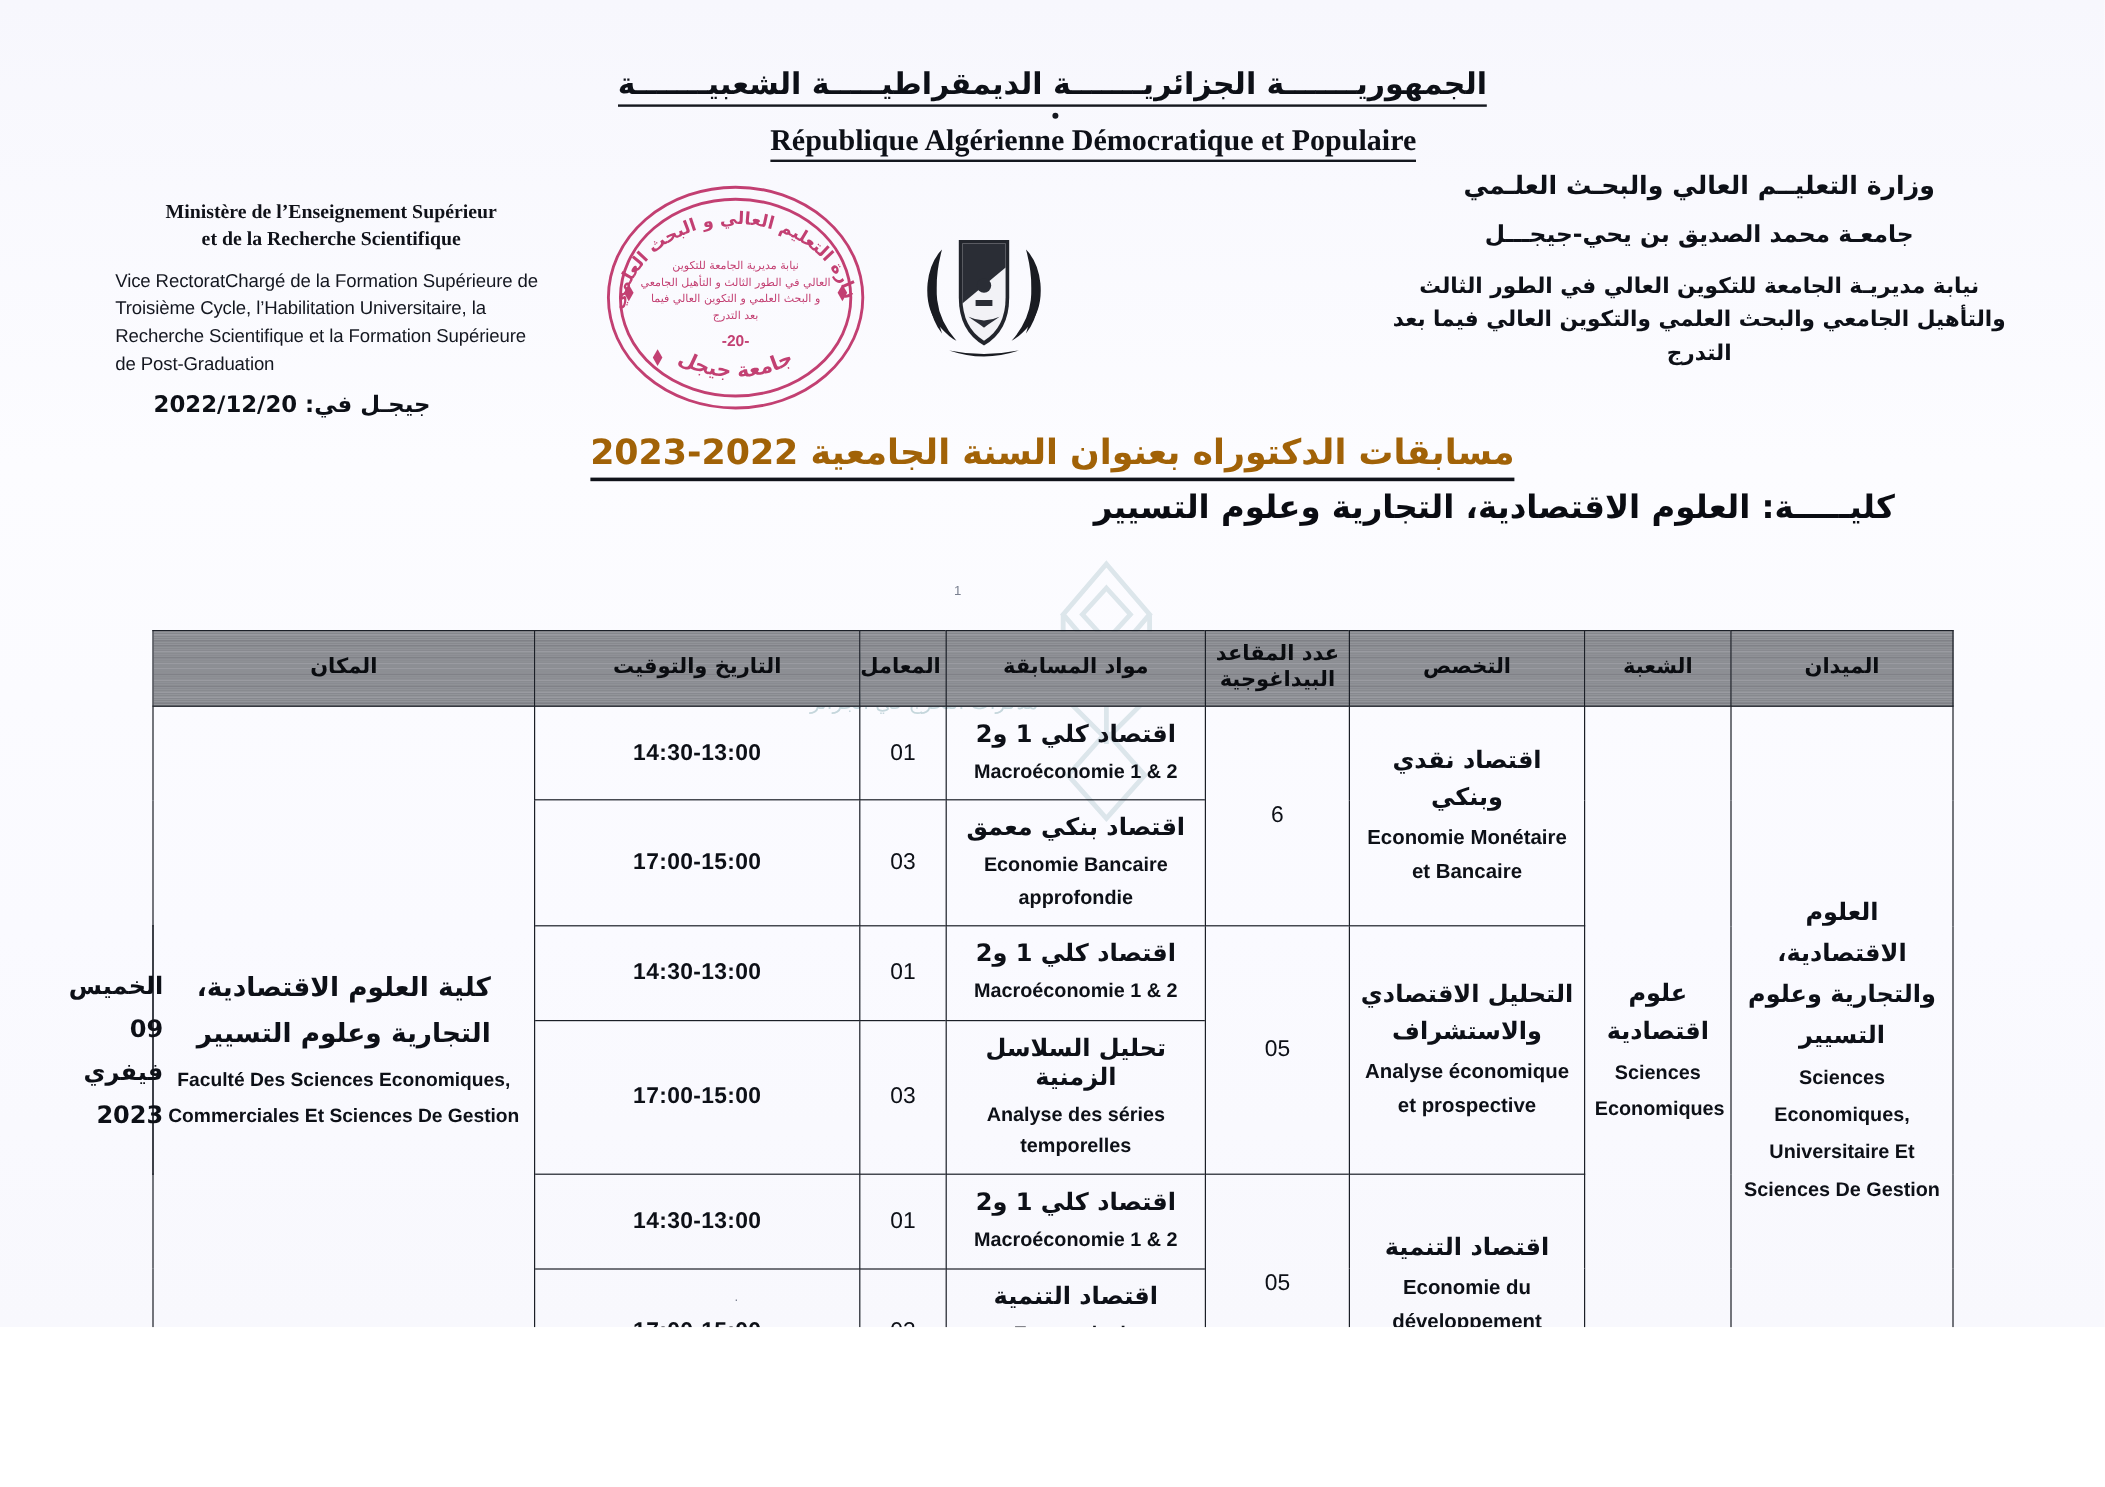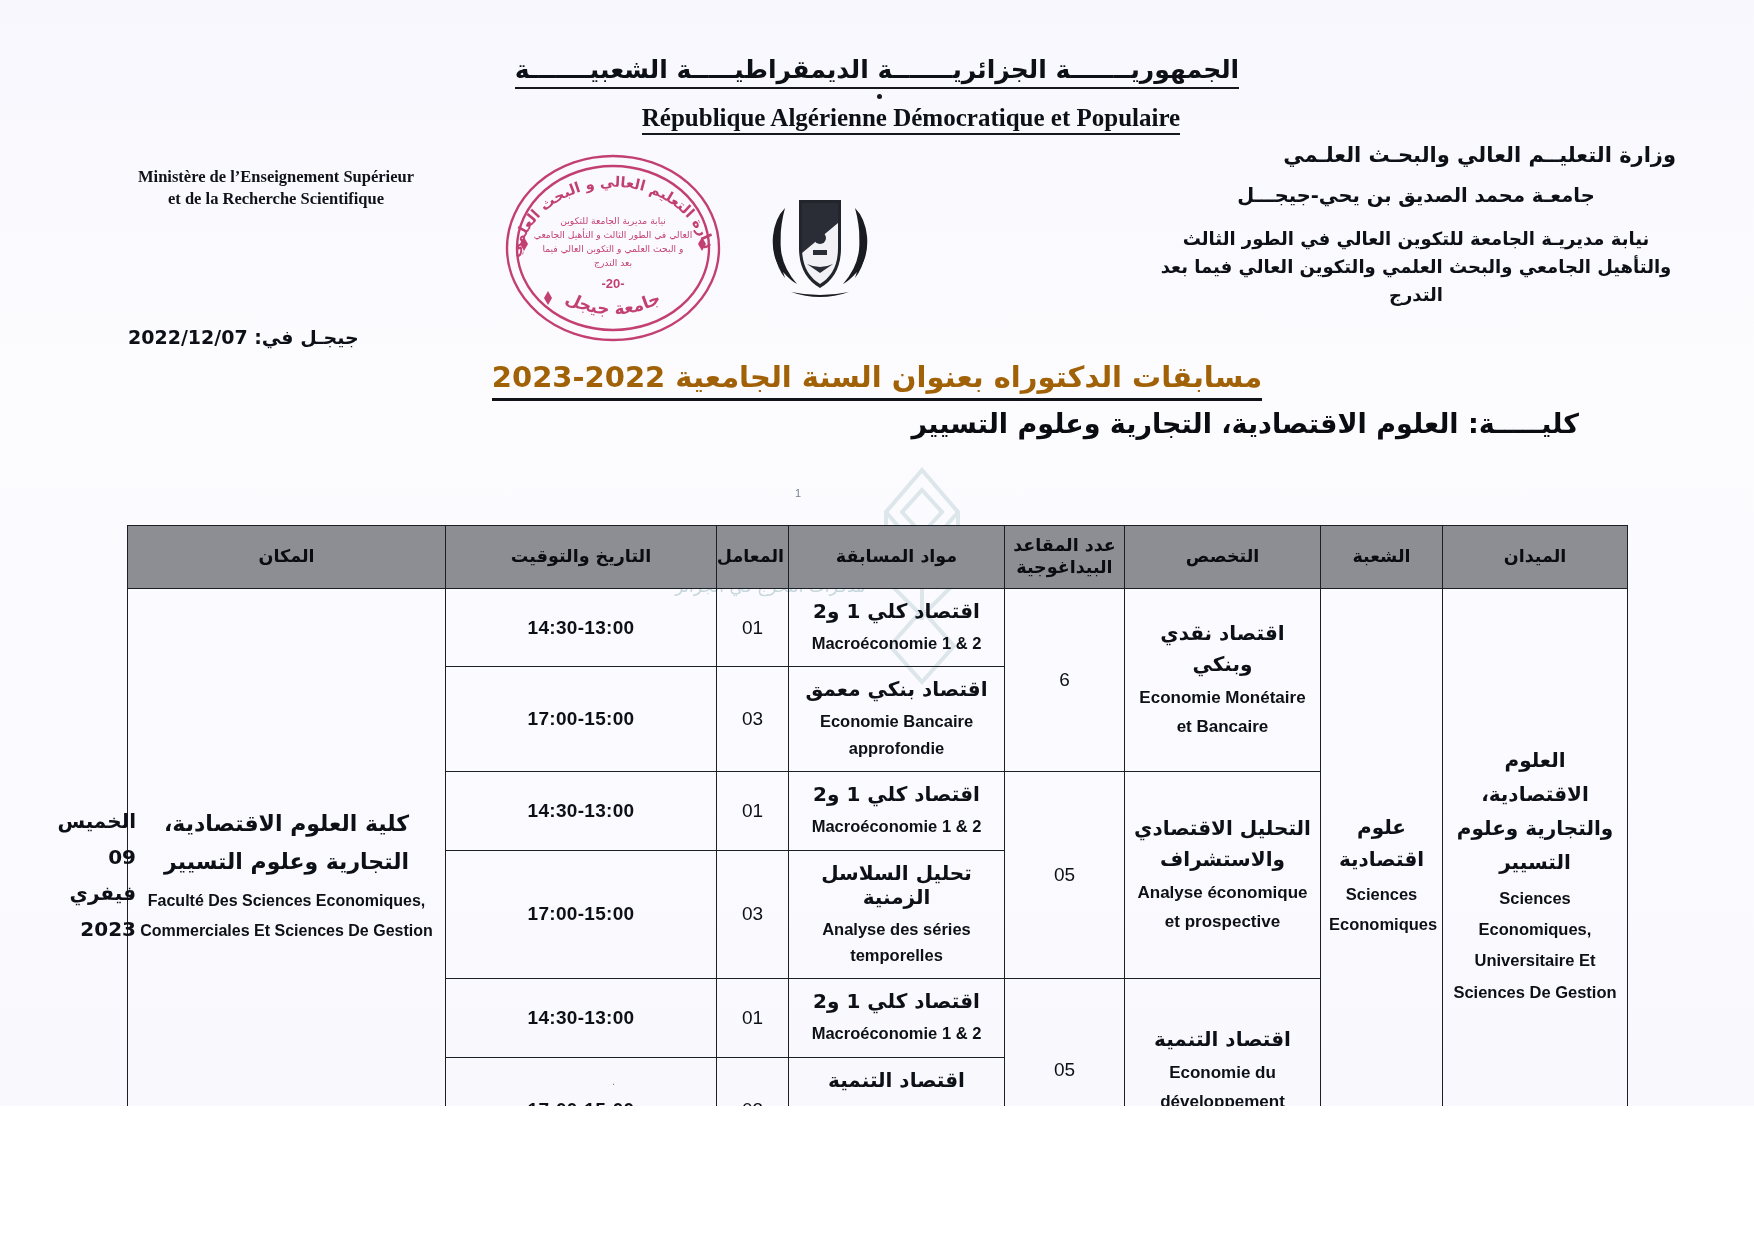--- a/index.html
+++ b/index.html
@@ -102,21 +102,21 @@
   .ar-block {
     position: absolute;
     top: 143px;
     right: 78px;
     width: 520px;
     direction: rtl;
     text-align: center;
     font-family: "DejaVu Sans", sans-serif;
     color: #0d1017;
   }
-  .ar-l1 { font-weight: bold; font-size: 21px; letter-spacing: 0.5px; text-align: right; }
+  .ar-l1 { font-weight: bold; font-size: 21px; letter-spacing: 0.5px; }
   .ar-l2 { font-weight: bold; font-size: 19.5px; margin-top: 17px; }
   .ar-l3 { font-weight: bold; font-size: 18px; margin-top: 18px; line-height: 1.55; }
 
   .date-line {
     position: absolute;
     top: 326px;
     left: 128px;
     direction: rtl;
     font-family: "DejaVu Sans", sans-serif;
     font-weight: bold;
@@ -305,29 +305,30 @@
     <span>الجمهوريـــــــة الجزائريـــــــة الديمقراطيـــــة الشعبيـــــــة</span>
   </div>
   <div class="hdr-dot layer"></div>
   <div class="hdr-fr-top layer">
     <span>République Algérienne Démocratique et Populaire</span>
   </div>
 
   <div class="min-block layer">
     <div class="min-l1">Ministère de l’Enseignement Supérieur</div>
     <div class="min-l2">et de la Recherche Scientifique</div>
+    <div class="min-vr">Vice RectoratChargé de la Formation Supérieure de Troisième Cycle, l’Habilitation Universitaire, la Recherche Scientifique et la Formation Supérieure de Post-Graduation</div>
   </div>
 
   <div class="ar-block layer">
     <div class="ar-l1">وزارة التعليــم العالي والبحـث العلـمي</div>
     <div class="ar-l2">جامعـة محمد الصديق بن يحي-جيجـــل</div>
     <div class="ar-l3">نيابة مديريـة الجامعة للتكوين العالي في الطور الثالث والتأهيل الجامعي والبحث العلمي والتكوين العالي فيما بعد التدرج</div>
   </div>
 
-  <div class="date-line layer">جيجـل في: 2022/12/07</div>
+  <div class="date-line layer">جيجـل في: 2022/12/20</div>
 
   <div class="emblem layer">
     <svg viewBox="0 0 130 130" width="130" height="130" aria-hidden="true">
       <g fill="#1a1c22">
         <path d="M30 36 q-10 10 -12 28 q-2 22 10 36 q8 9 14 12 q-14 -16 -16 -34 q-2 -20 4 -42z"></path>
         <path d="M100 36 q10 10 12 28 q2 22 -10 36 q-8 9 -14 12 q14 -16 16 -34 q2 -20 -4 -42z"></path>
         <path d="M24 52 q-6 14 -4 30 q2 14 10 24 q-6 -18 -5 -32 q1 -14 -1 -22z"></path>
         <path d="M106 52 q6 14 4 30 q-2 14 -10 24 q6 -18 5 -32 q-1 -14 1 -22z"></path>
       </g>
       <path d="M44 28 h42 v48 q0 28 -21 40 q-21 -12 -21 -40z" fill="#22252c"></path>

